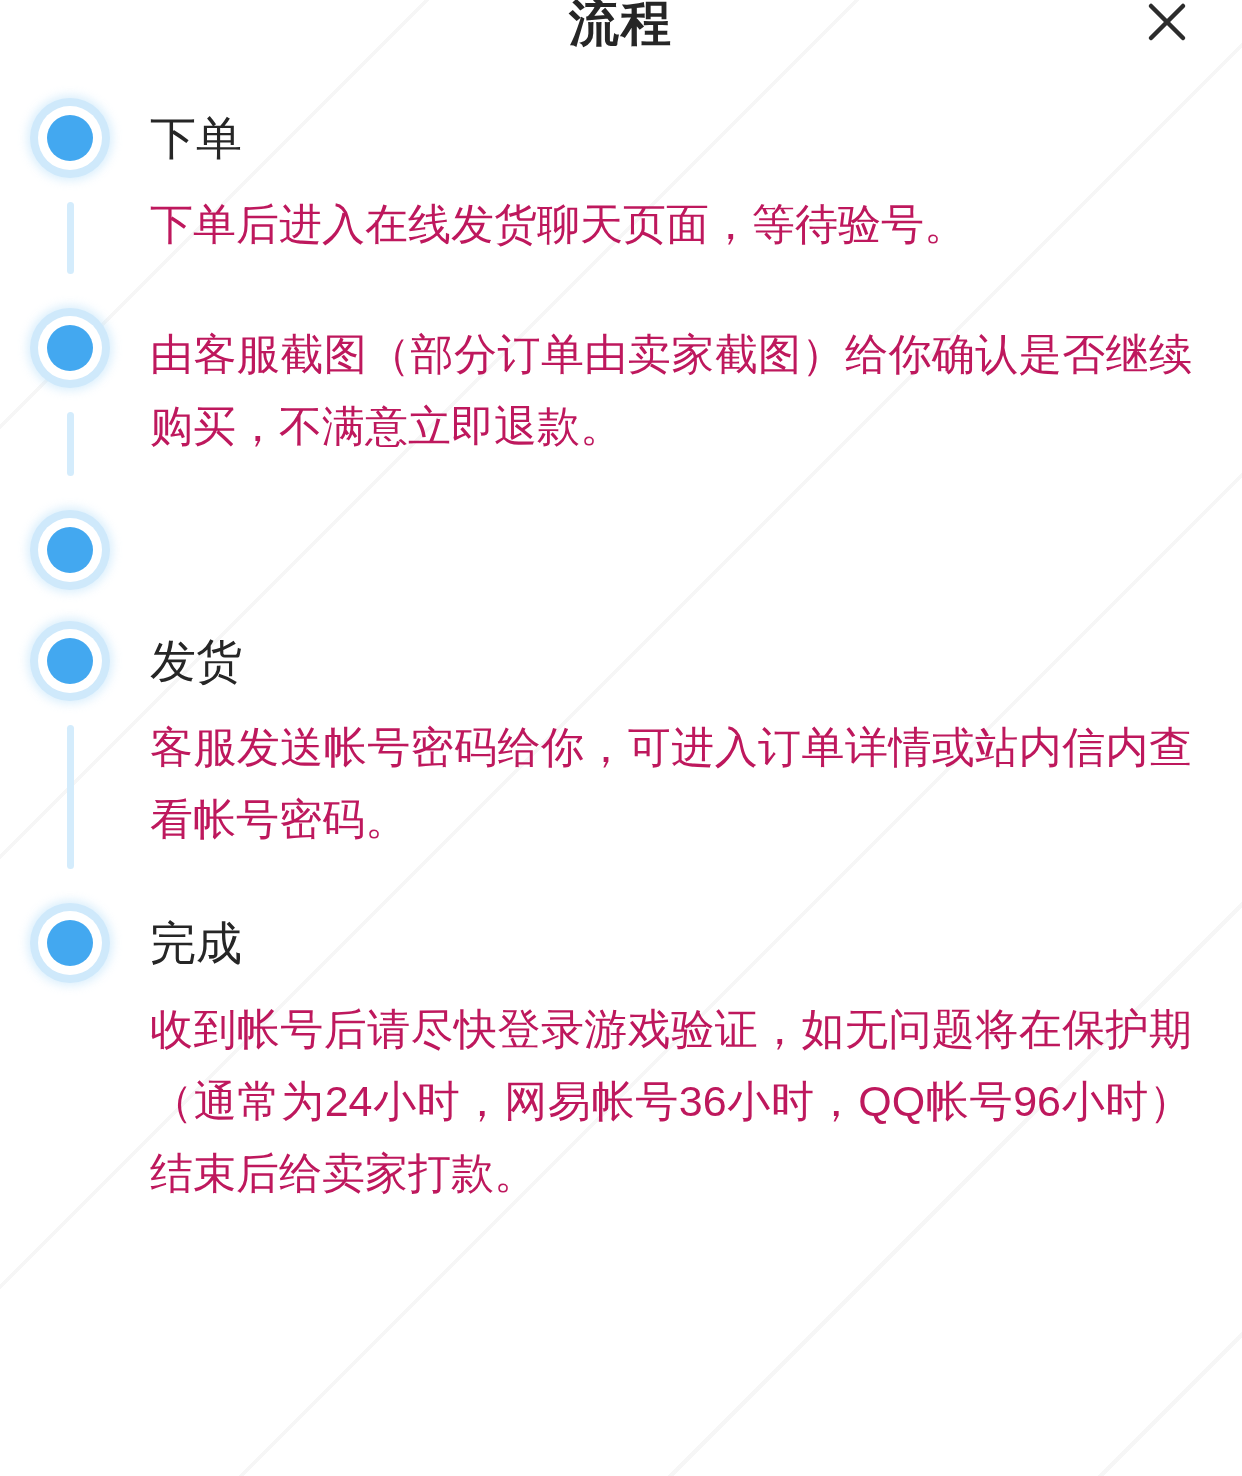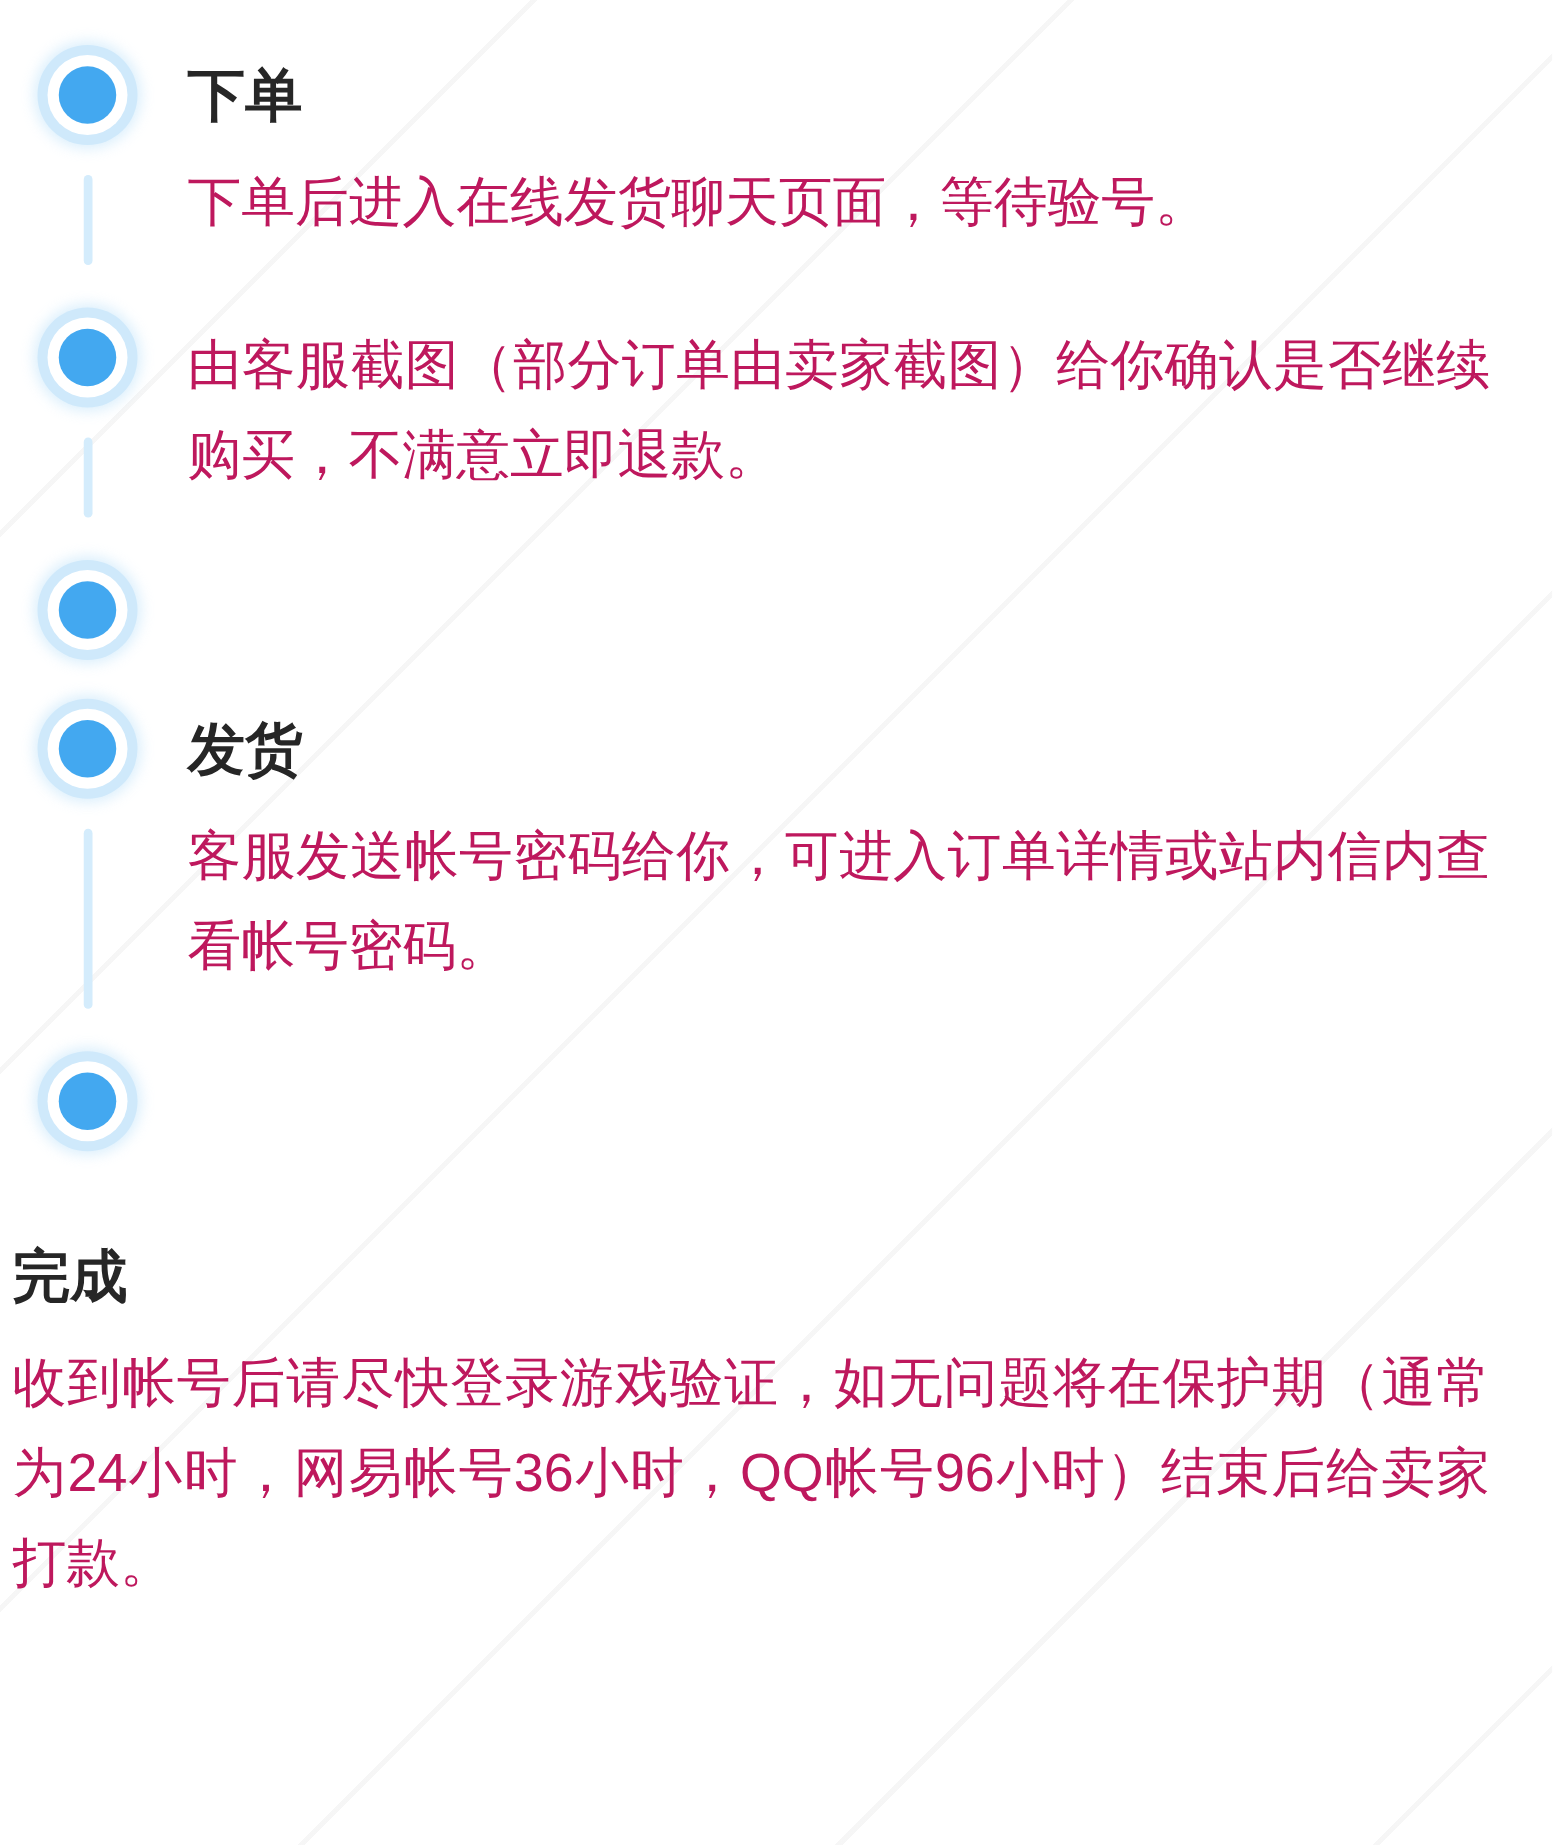--- a/index.html
+++ b/index.html
@@ -68,21 +68,21 @@
   
   .steps {
     position: relative;
     margin-top: 32px;
   }
   .step {
     position: relative;
     display: flex;
     margin-bottom: 44px;
   }
-  .step:last-child { margin-bottom: 0; flex-direction: column; }
+  .step:last-child { margin-bottom: 0; }
 
   .marker-col {
     flex: 0 0 140px;
     width: 140px;
     position: relative;
   }
   .dot {
     width: 46px;
     height: 46px;
     border-radius: 50%;
@@ -105,39 +105,50 @@
     border-radius: 4px;
   }
 
   .content-col {
     flex: 1 1 auto;
     padding: 14px 50px 0 10px;
     min-width: 0;
   }
   .step-title {
     font-size: 46px;
-    font-weight: bold;
+    font-weight: normal;
     color: #262626;
     line-height: 60px;
     margin: 0 0 20px 0;
   }
   .step-desc {
     font-size: 43px;
     color: #be185d;
     line-height: 72px;
     margin: 0;
     text-align: justify;
     text-justify: inter-ideograph;
   }
 </style>
 </head>
 <body>
 
 <div class="page">
 
+  <div class="header">
+    <h1 class="header-title">流程</h1>
+    <button class="close-btn" aria-label="关闭">
+      <span>
+        <svg viewBox="0 0 46 46">
+          <line x1="7" y1="7" x2="39" y2="39" stroke="#2c2c2c" stroke-width="4.5" stroke-linecap="round"></line>
+          <line x1="39" y1="7" x2="7" y2="39" stroke="#2c2c2c" stroke-width="4.5" stroke-linecap="round"></line>
+        </svg>
+      </span>
+    </button>
+  </div>
 
   <div class="steps">
 
     <div class="step">
       <div class="marker-col">
         <div class="dot"></div>
       </div>
       <div class="content-col">
         <h2 class="step-title">下单</h2>
         <p class="step-desc">下单后进入在线发货聊天页面，等待验号。</p>

